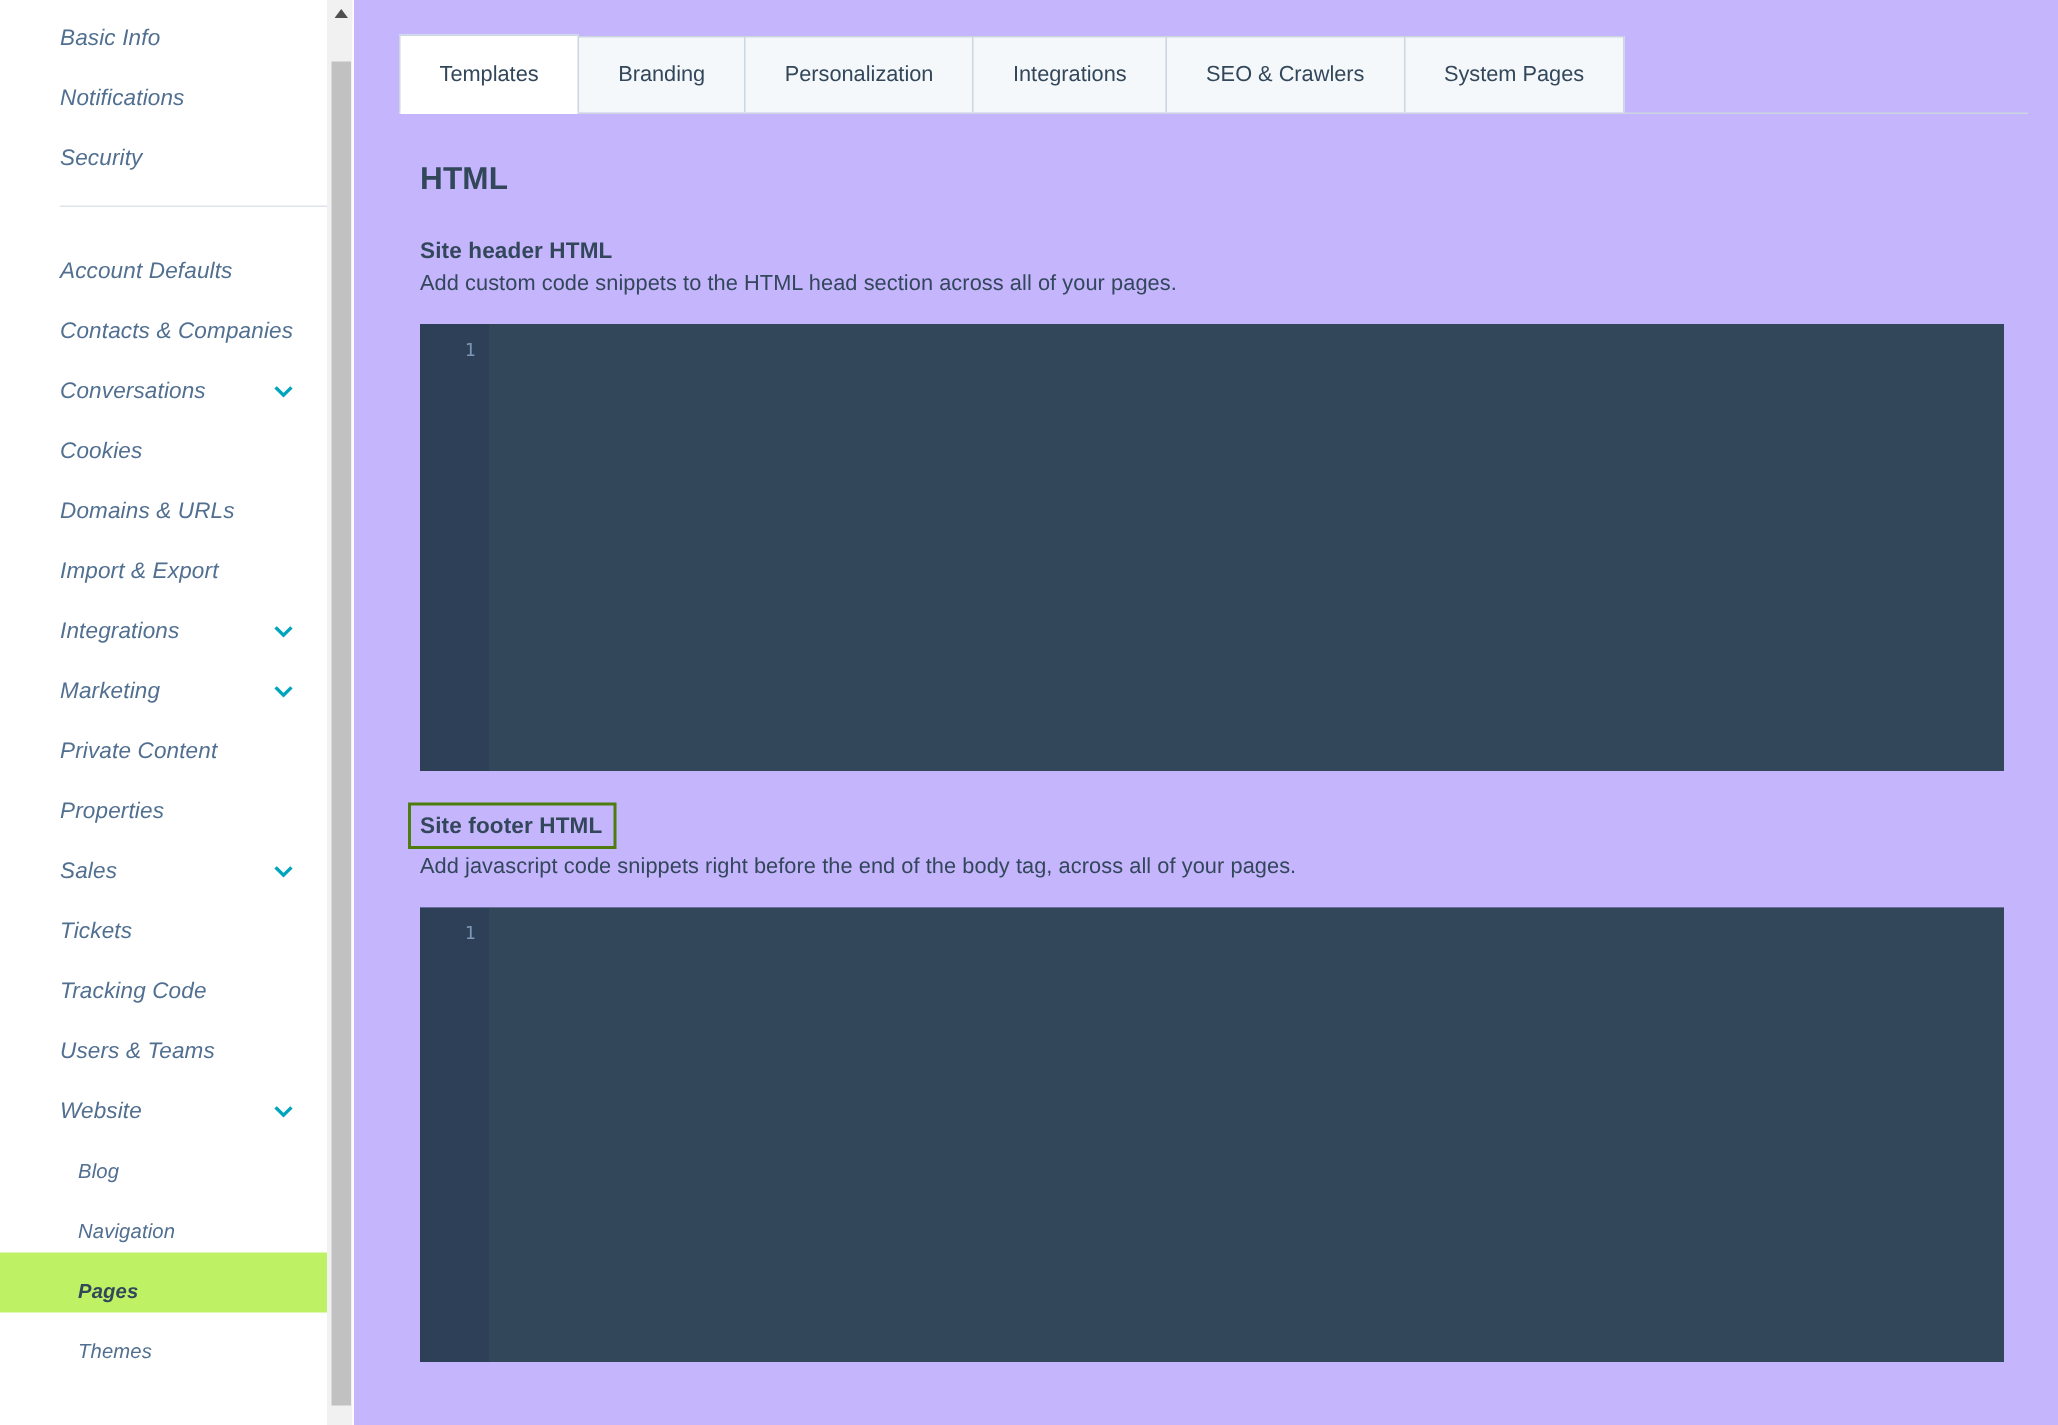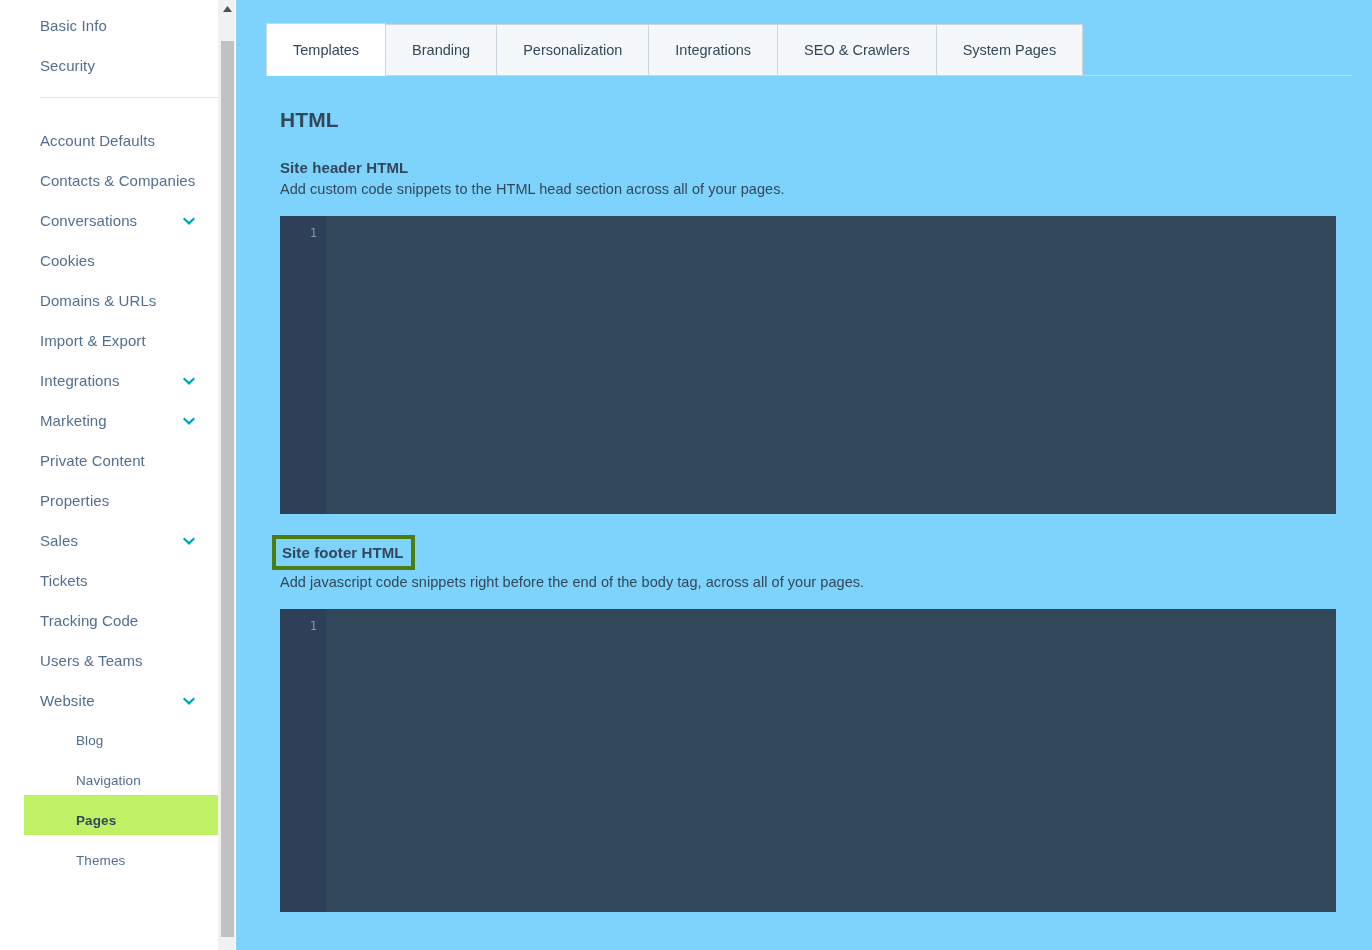--- a/index.html
+++ b/index.html
@@ -38,27 +38,28 @@
     display: flex;
     align-items: center;
     justify-content: space-between;
     height: 40px;
     padding: 12px 18px 0 40px;
     color: #516f90;
     font-size: 15px;
     line-height: 40px;
     cursor: pointer;
     white-space: nowrap;
+    font-style: italic;
   }
   .nav-item .lbl {
     color: #516f90;
     font-size: 15px;
     letter-spacing: 0.1px;
   }
-  .nav-item.sub { padding-left: 52px; margin-left: 24px; }
+  .nav-item.sub { padding-left: 52px; }
   .nav-item.sub .lbl { font-size: 13.5px; color: #516f90; }
   .nav-item.active {
     background: #bef264;
   }
   .nav-item.active .lbl {
     color: #33475b;
     font-weight: bold;
   }
 
   .chev {
@@ -116,21 +117,21 @@
     background: #ffffff;
   }
 
   
   #main {
     position: absolute;
     left: 236px;
     top: 0;
     width: 1136px;
     height: 950px;
-    background: #7dd3fc;
+    background: #c4b5fd;
     overflow: hidden;
     padding-left: 44px;
   }
 
   
   #tabstrip {
     position: absolute;
     left: 30px;
     top: 24px;
     width: 1086px;
@@ -188,21 +189,21 @@
   .section { margin-top: 0; }
   .sec-title {
     display: inline-block;
     margin-top: 27px;
     font-size: 15px;
     font-weight: bold;
     color: #33475b;
     letter-spacing: 0.1px;
   }
   .sec-title.highlight {
-    border: 4px solid #4d7c0f;
+    border: 2px solid #4d7c0f;
     padding: 5px 7px 5px 6px;
     margin-left: -8px;
     margin-top: 21px;
   }
   .sec-desc {
     margin-top: 4px;
     font-size: 14.5px;
     color: #33475b;
     letter-spacing: 0.05px;
   }
@@ -246,20 +247,23 @@
 </style>
 </head>
 <body>
 
 <div id="app">
 
   <nav id="sidebar">
     <ul class="nav-group" id="nav-top">
         <li class="nav-item">
           <span class="lbl">Basic Info</span>
+        </li>
+        <li class="nav-item">
+          <span class="lbl">Notifications</span>
         </li>
         <li class="nav-item">
           <span class="lbl">Security</span>
         </li>
       </ul>
     <div class="nav-divider"></div>
     <ul class="nav-group" id="nav-main">
         <li class="nav-item">
           <span class="lbl">Account Defaults</span>
         </li>

